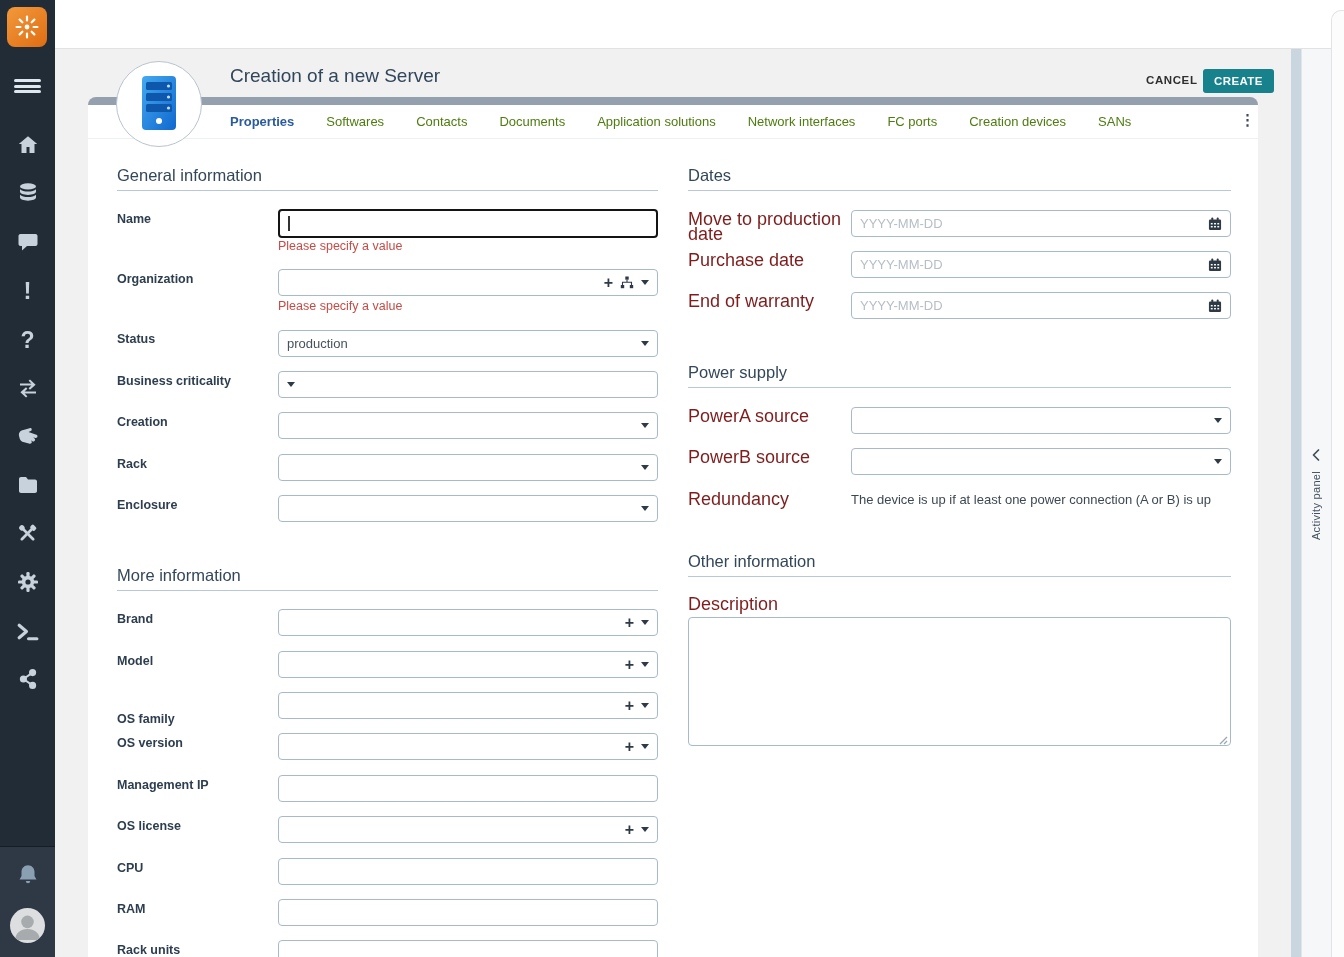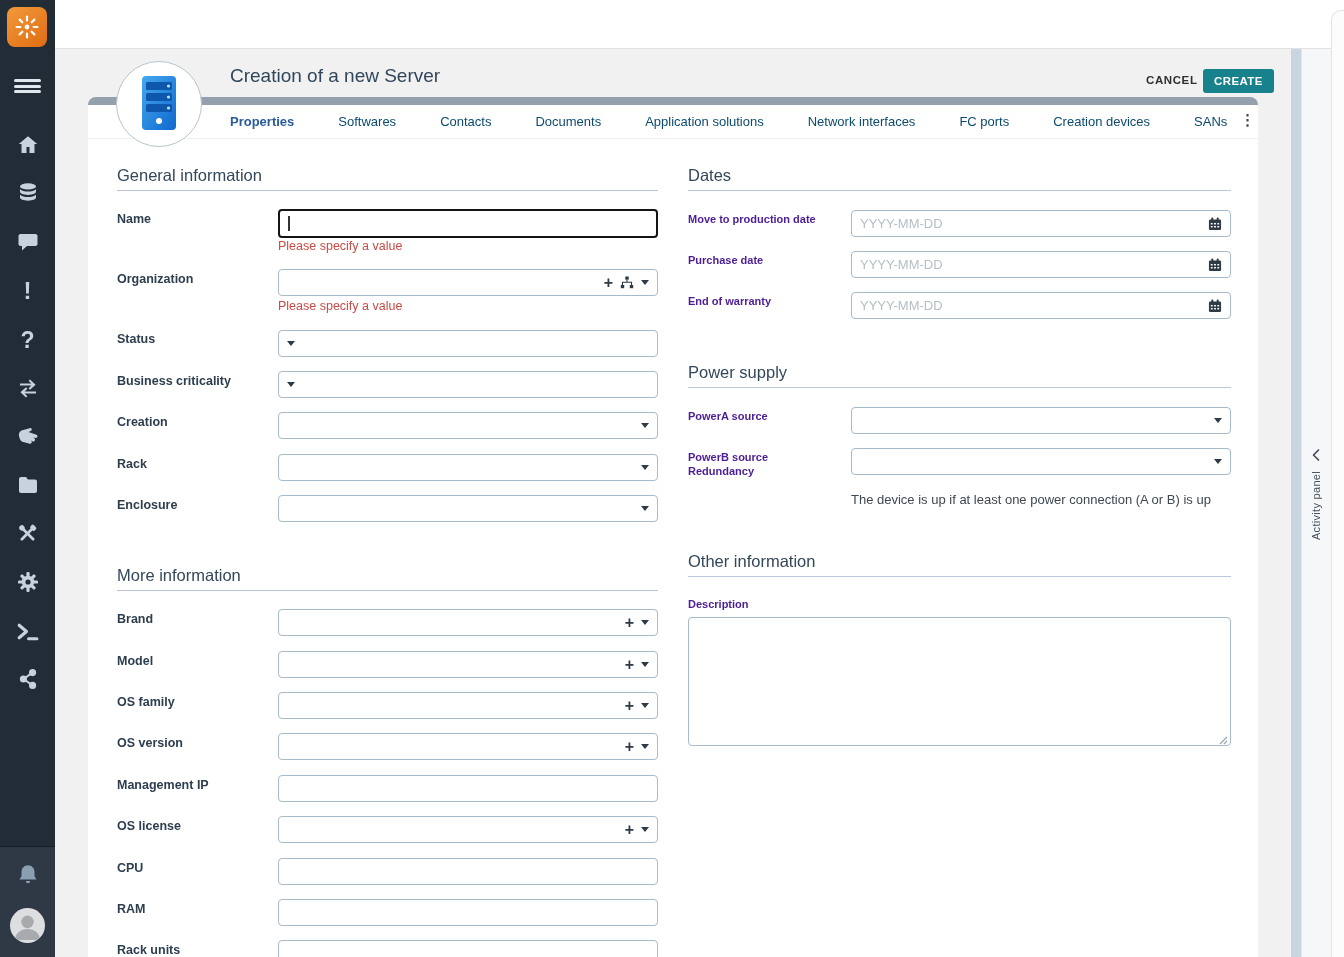--- a/index.html
+++ b/index.html
@@ -21,31 +21,31 @@
   
   #obj-circle{position:absolute;left:116px;top:61px;width:84px;height:84px;border-radius:50%;
     background:#fff;border:1px solid #b9c4cf;z-index:12;display:flex;align-items:center;justify-content:center}
   #page-title{position:absolute;left:230px;top:65px;font-size:19px;color:#31465a;z-index:6}
   #cancel-btn{position:absolute;left:1146px;top:74px;font-size:11.5px;font-weight:700;letter-spacing:.6px;color:#2f2f2f;cursor:pointer;z-index:6}
   #create-btn{position:absolute;left:1203px;top:69px;background:#17818c;color:#fff;font-size:11.5px;font-weight:700;
     letter-spacing:.4px;padding:6px 11px;border-radius:3px;cursor:pointer;z-index:6}
   
   #tab-bar-top{position:absolute;left:88px;top:97px;width:1170px;height:8px;background:#95a0ae;border-radius:9px 9px 0 0;z-index:4}
   #card{position:absolute;left:88px;top:105px;width:1170px;height:852px;background:#fff;z-index:3}
-  #tabs{position:absolute;left:230px;top:105px;width:1006px;height:33px;display:flex;gap:44px;align-items:center;
+  #tabs{position:absolute;left:230px;top:105px;width:1006px;height:33px;display:flex;gap:32px;align-items:center;
     overflow:hidden;white-space:nowrap;z-index:5}
-  .tab{font-size:13px;color:#0c4a6e;cursor:pointer;flex:0 0 auto}
+  .tab{font-size:13px;color:#4d7c0f;cursor:pointer;flex:0 0 auto}
   .tab.active{color:#2a5b9c;font-weight:700}
   #tabs-line{position:absolute;left:88px;top:138px;width:1170px;height:1px;background:#eef1f3;z-index:4}
   #kebab{position:absolute;left:1240px;top:111px;font-size:15px;font-weight:700;color:#3c4a57;cursor:pointer;z-index:6}
   
   .secT{position:absolute;font-size:16.5px;color:#33475a;z-index:5}
   .secL{position:absolute;height:1px;background:#b6c8da;z-index:5}
   .lblL{position:absolute;left:117px;width:156px;font-size:12.5px;font-weight:700;color:#2d3e4f;line-height:15px;z-index:5}
-  .lblR{position:absolute;left:688px;width:158px;font-size:11px;font-weight:700;color:#4c1d95;line-height:15px;z-index:5}
+  .lblR{position:absolute;left:688px;width:158px;font-size:18px;font-weight:400;color:#7f1d1d;line-height:15px;z-index:5}
   .fld{position:absolute;height:27px;border:1px solid #a7bac9;border-radius:4px;background:#fff;display:flex;
     align-items:center;padding:0 8px;box-sizing:border-box;font-size:13px;color:#46525e;gap:7px;z-index:5}
   .fldL{left:278px;width:380px}
   .fldR{left:851px;width:380px}
   .fld input{border:none;outline:none;flex:1;font:13px "Liberation Sans",sans-serif;color:#333;background:transparent;padding:0;min-width:0}
   .fld input::placeholder{color:#b6bec6}
   .grow{flex:1}
   .caret{width:0;height:0;border-left:4.5px solid transparent;border-right:4.5px solid transparent;border-top:5.5px solid #2e3a46;cursor:pointer}
   .plus{font-size:16px;font-weight:700;color:#2e3a46;line-height:1;cursor:pointer}
   .err{position:absolute;left:278px;color:#c74b46;font-size:12.5px;z-index:5}
@@ -260,20 +260,21 @@
         <rect x="9.8" y="9" width="3.4" height="3.2"></rect>
       </g>
     <path d="M7 3.7v2.5M2.5 9V6.2h9V9" stroke="#2e3a46" stroke-width="1.1" fill="none"></path>
     </svg>
   <span class="caret"></span>
 </div>
 <div class="err" style="top:299px">Please specify a value</div>
 
 <div class="lblL" style="top:332px">Status</div>
 <div class="fld fldL" style="top:330px">
+  <span class="grow">production</span>
   <span class="caret"></span>
 </div>
 
 <div class="lblL" style="top:374px">Business criticality</div>
 <div class="fld fldL" style="top:371px">
   <span class="caret"></span>
 </div>
 
 <div class="lblL" style="top:415px">Creation</div>
 <div class="fld fldL" style="top:412px">
@@ -303,21 +304,21 @@
   <span class="caret"></span>
 </div>
 
 <div class="lblL" style="top:654px">Model</div>
 <div class="fld fldL" style="top:651px">
   <span class="grow"></span>
   <span class="plus">+</span>
   <span class="caret"></span>
 </div>
 
-<div class="lblL" style="top:695px">OS family</div>
+<div class="lblL" style="top:712px">OS family</div>
 <div class="fld fldL" style="top:692px">
   <span class="grow"></span>
   <span class="plus">+</span>
   <span class="caret"></span>
 </div>
 
 <div class="lblL" style="top:736px">OS version</div>
 <div class="fld fldL" style="top:733px">
   <span class="grow"></span>
   <span class="plus">+</span>
@@ -416,21 +417,21 @@
   <span class="grow"></span>
   <span class="caret"></span>
 </div>
 
 <div class="lblR" style="top:450px">PowerB source</div>
 <div class="fld fldR" style="top:448px">
   <span class="grow"></span>
   <span class="caret"></span>
 </div>
 
-<div class="lblR" style="top:464px">Redundancy</div>
+<div class="lblR" style="top:492px">Redundancy</div>
 <div class="static-txt" style="top:492px">The device is up if at least one power connection (A or B) is up</div>
 
 <div class="secT" style="left:688px;top:552px">Other information</div>
 <div class="secL" style="left:688px;top:576px;width:543px"></div>
 
 <div class="lblR" style="top:597px">Description</div>
 <textarea id="descr" style=""></textarea>
 <svg id="resize-grip" width="10" height="10" viewBox="0 0 10 10">
   <g stroke="#9aa7b2" stroke-width="1.2">
       <line x1="2" y1="9" x2="9" y2="2"></line>

